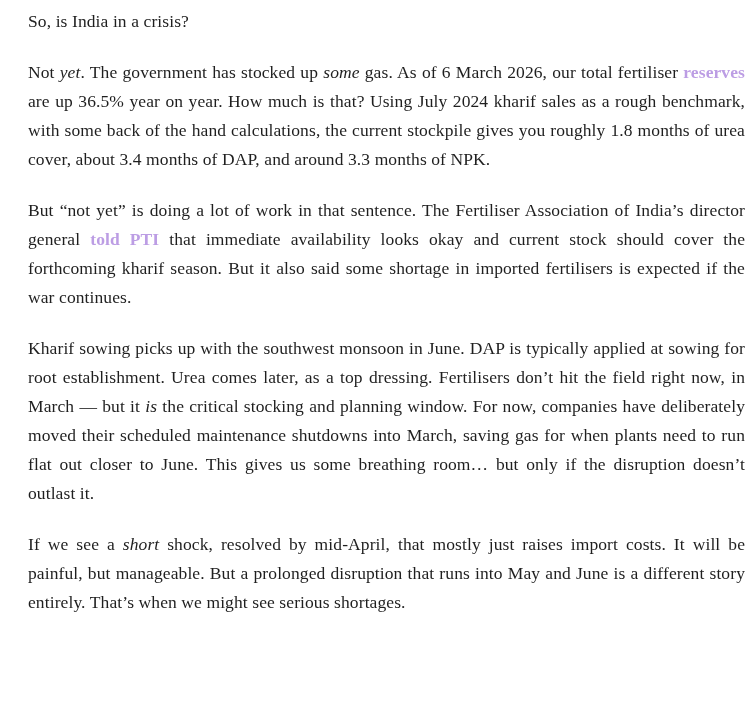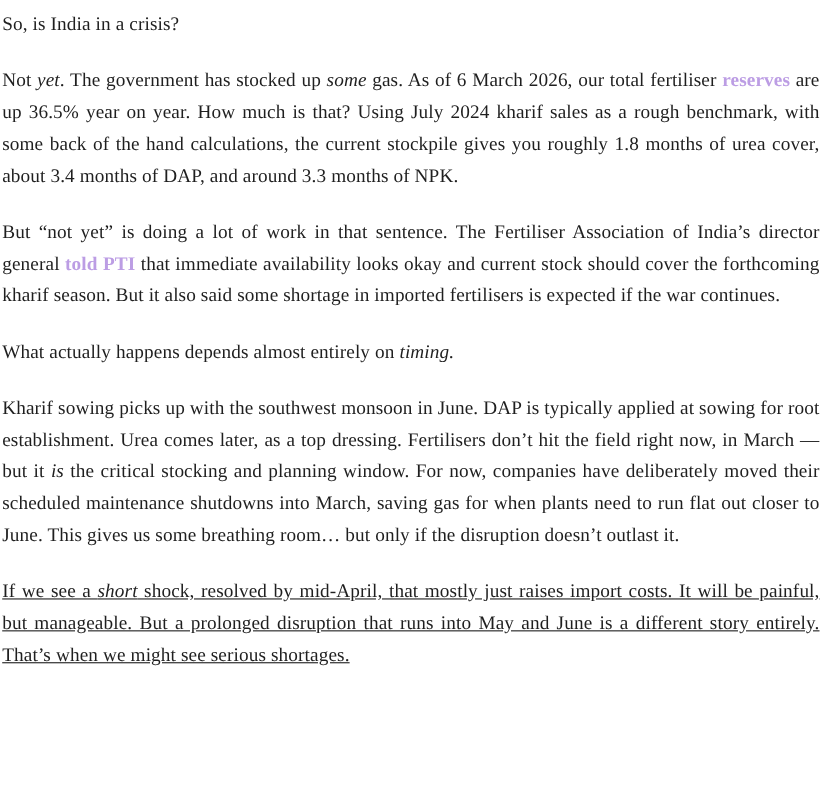--- a/index.html
+++ b/index.html
@@ -11,41 +11,40 @@
   html, body {
     background: var(--bg-color);
   }
   body {
     width: 756px;
     min-height: 719px;
     font-family: "Liberation Serif", "DejaVu Serif", serif;
     color: var(--text-color);
   }
   article[data-name="article-body"] {
-    padding: 7px 11px 10px 2px;
+    padding: 7px 11px 10px 28px;
   }
   article p {
     font-size: 17.5px;
     line-height: 29px;
     text-align: justify;
     color: var(--text-color);
     margin: 0 0 22px 0;
     letter-spacing: 0.1px;
   }
-  article p:last-child { margin-bottom: 12px; text-decoration: underline; }
+  article p:last-child { margin-bottom: 12px; }
   article p .italic { font-style: italic; }
   article p a {
     color: var(--link-color);
     text-decoration: none;
     font-weight: bold;
   }
 </style>
 </head>
 <body>
 
 <article data-name="article-body">
     <p data-name="paragraph"><span data-name="text-segment">So, is India in a crisis?</span></p>
     <p data-name="paragraph"><span data-name="text-segment">Not </span><span data-name="text-segment" class="italic">yet</span><span data-name="text-segment">. The government has stocked up </span><span data-name="text-segment" class="italic">some</span><span data-name="text-segment"> gas. As of 6 March 2026, our total fertiliser </span><a href="#" data-name="inline-link">reserves</a><span data-name="text-segment"> are up 36.5% year on year. How much is that? Using July 2024 kharif sales as a rough benchmark, with some back of the hand calculations, the current stockpile gives you roughly 1.8 months of urea cover, about 3.4 months of DAP, and around 3.3 months of NPK.</span></p>
     <p data-name="paragraph"><span data-name="text-segment">But “not yet” is doing a lot of work in that sentence. The Fertiliser Association of India’s director general </span><a href="#" data-name="inline-link">told PTI</a><span data-name="text-segment"> that immediate availability looks okay and current stock should cover the forthcoming kharif season. But it also said some shortage in imported fertilisers is expected if the war continues.</span></p>
-    <p data-name="paragraph"><span data-name="text-segment">What actually happens depends almost entirely on </span><span data-name="text-segment" class="italic">timing.</span></p>
     <p data-name="paragraph"><span data-name="text-segment">Kharif sowing picks up with the southwest monsoon in June. DAP is typically applied at sowing for root establishment. Urea comes later, as a top dressing. Fertilisers don’t hit the field right now, in March — but it </span><span data-name="text-segment" class="italic">is</span><span data-name="text-segment"> the critical stocking and planning window. For now, companies have deliberately moved their scheduled maintenance shutdowns into March, saving gas for when plants need to run flat out closer to June. This gives us some breathing room… but only if the disruption doesn’t outlast it.</span></p>
     <p data-name="paragraph"><span data-name="text-segment">If we see a </span><span data-name="text-segment" class="italic">short</span><span data-name="text-segment"> shock, resolved by mid-April, that mostly just raises import costs. It will be painful, but manageable. But a prolonged disruption that runs into May and June is a different story entirely. That’s when we might see serious shortages.</span></p>
   </article>
 
 </body></html>

